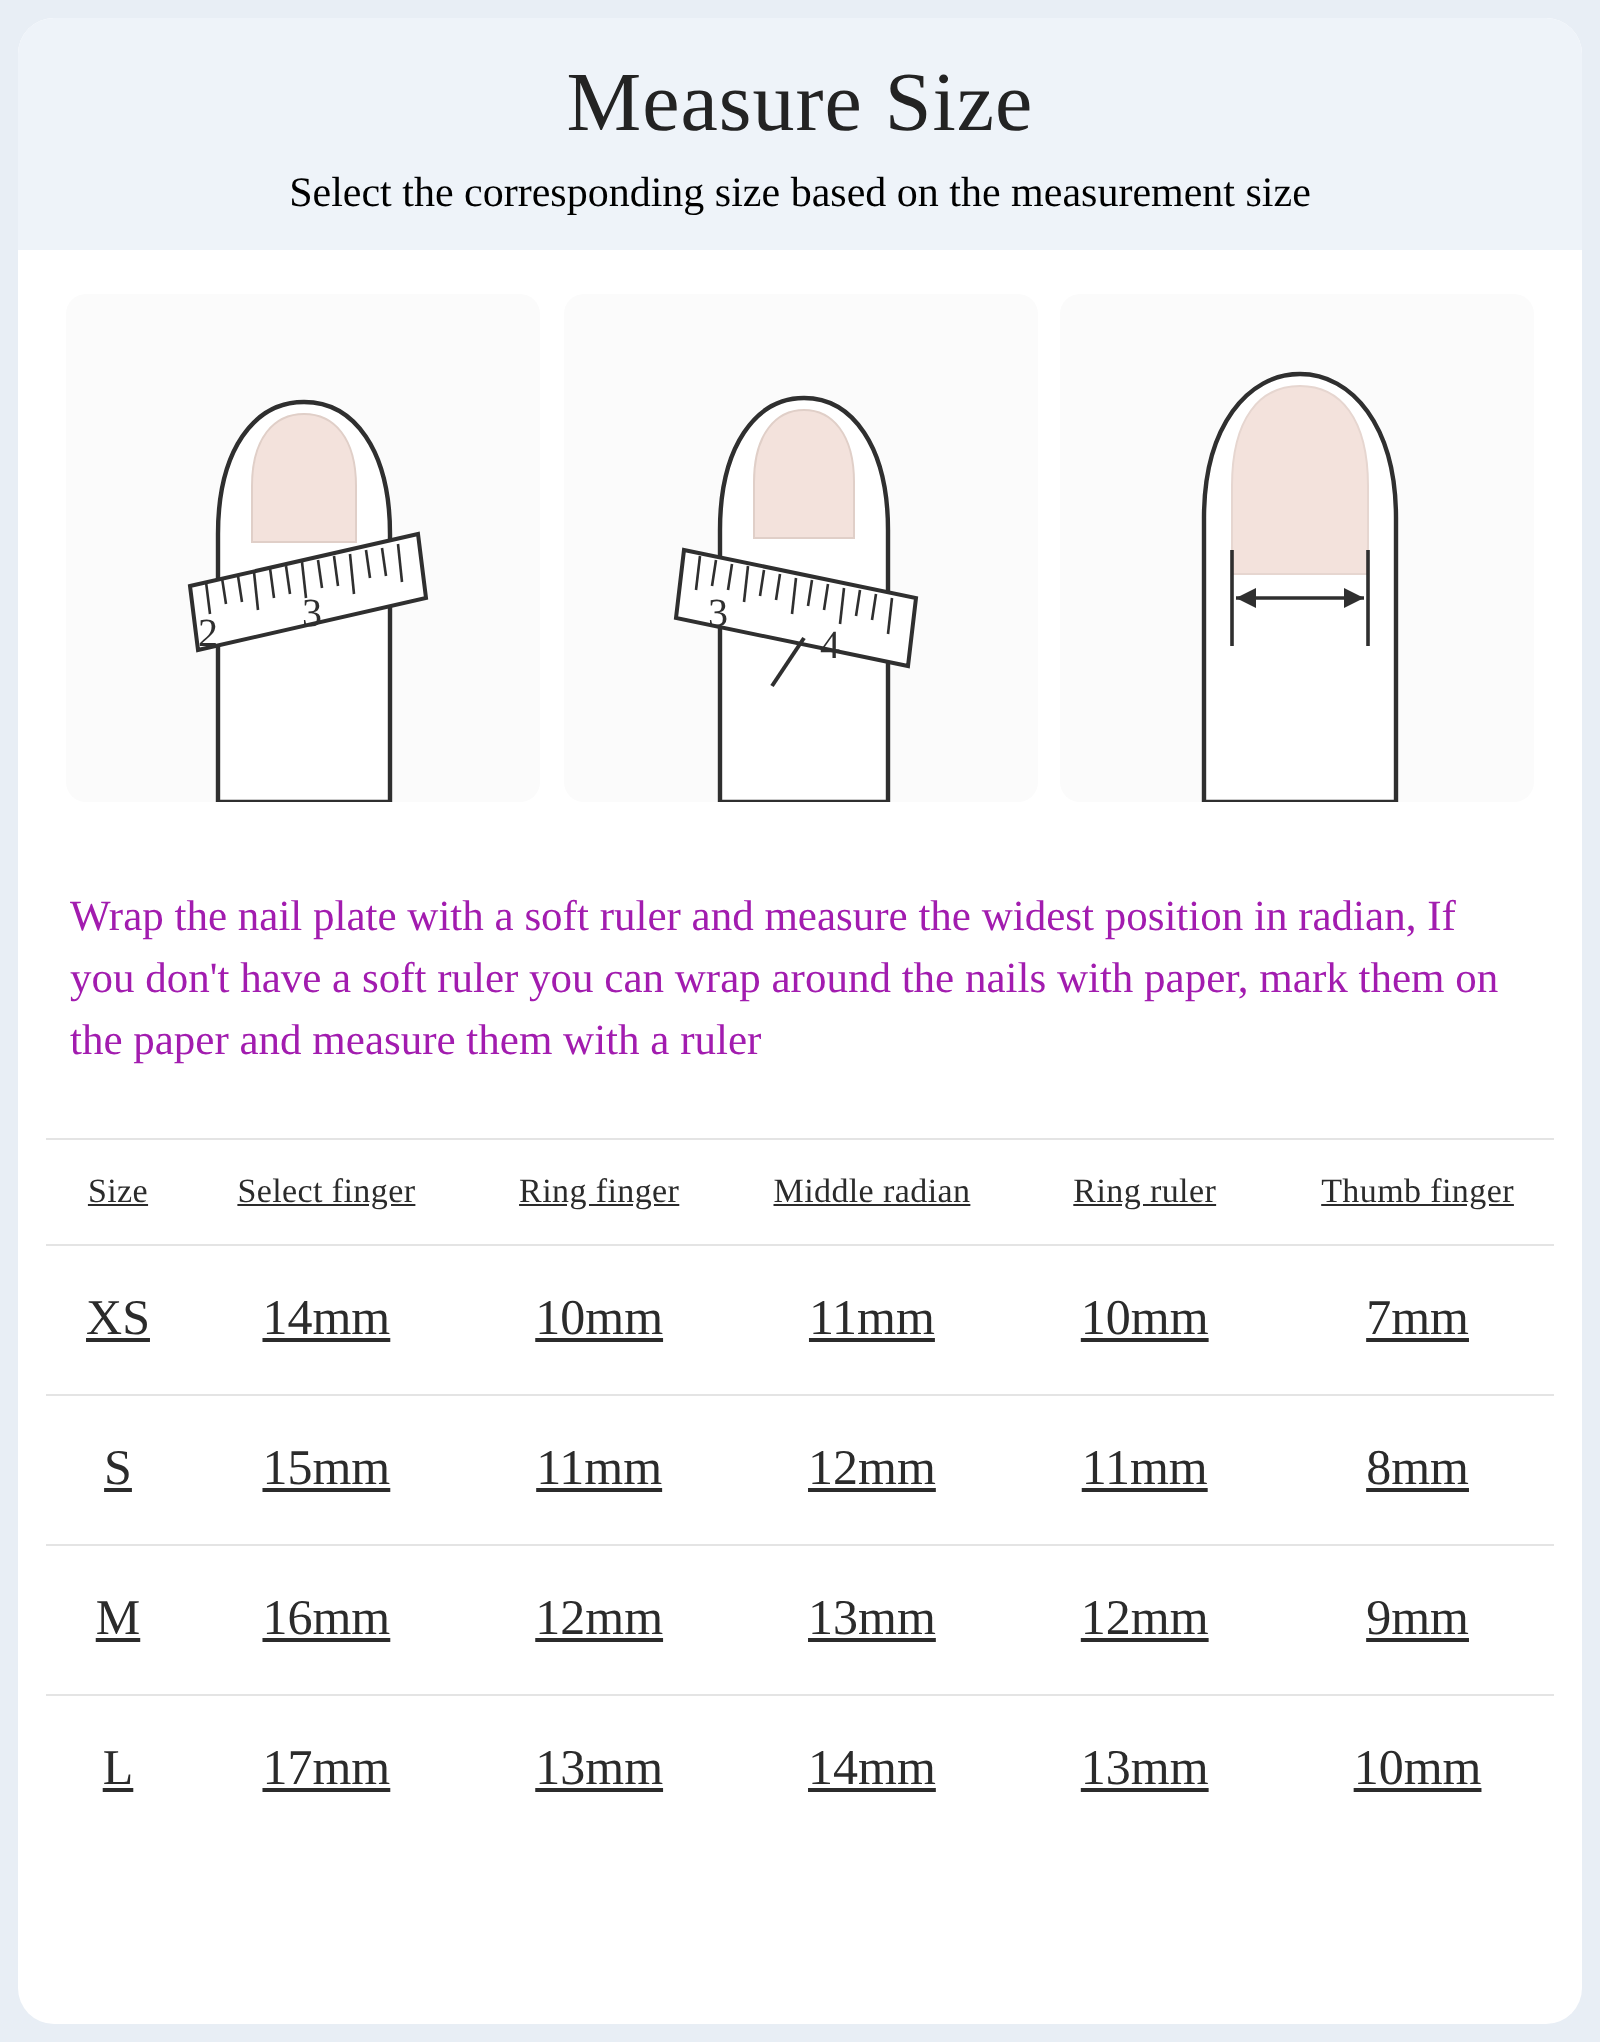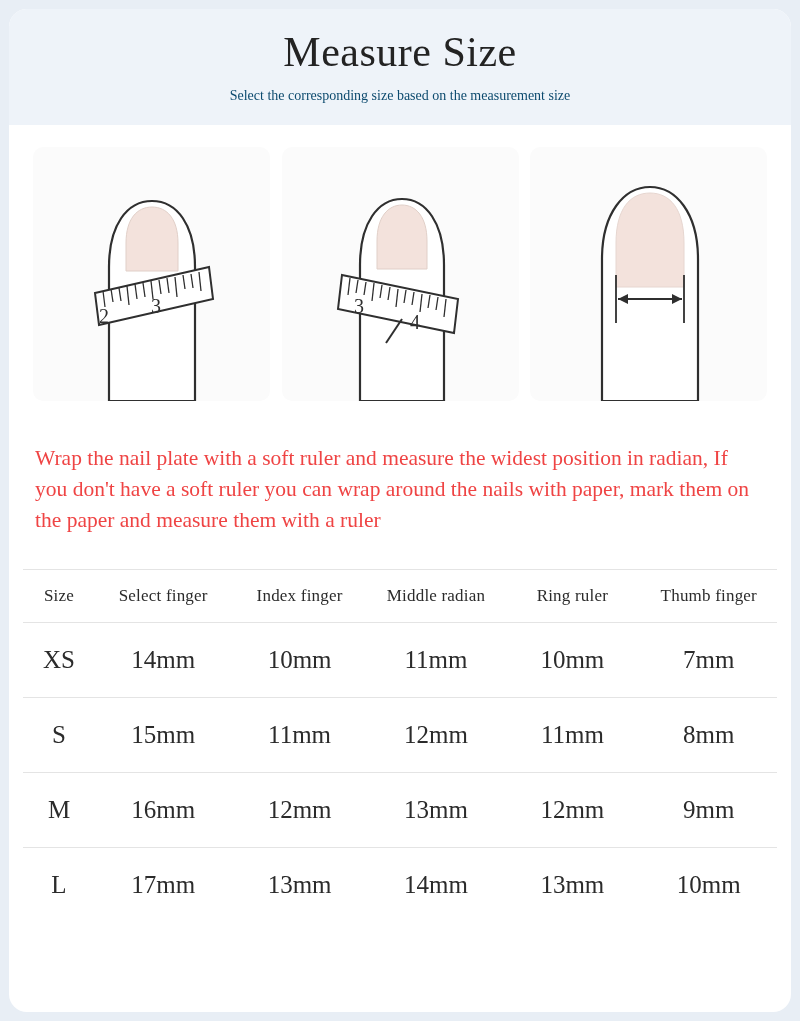--- a/index.html
+++ b/index.html
@@ -40,23 +40,23 @@
   }
   .title {
     font-size: 42px;
     line-height: 50px;
     font-weight: 400;
     letter-spacing: 0.5px;
     color: #232323;
     margin: 0 0 6px 0;
   }
   .subtitle {
-    font-size: 14px;
+    font-size: 21px;
     line-height: 26px;
-    color: #0c4a6e;
+    color: #000000;
     margin: 0;
     font-weight: 400;
   }
   
   .panels {
     display: flex;
     justify-content: space-between;
     padding: 22px 24px 10px 24px;
     box-sizing: border-box;
   }
@@ -68,26 +68,27 @@
     position: relative;
     overflow: hidden;
   }
   .panel svg { display: block; }
 
   
   .instructions {
     padding: 10px 26px 12px 26px;
     font-size: 21.5px;
     line-height: 31px;
-    color: #ef4444;
+    color: #a21caf;
     text-align: left;
   }
   
   .table-wrap {
     padding: 0 14px 0 14px;
+    text-decoration: underline;
   }
   table.size-table {
     width: 100%;
     border-collapse: collapse;
     table-layout: fixed;
   }
   table.size-table th,
   table.size-table td {
     text-align: center;
     border-top: 1px solid #e4e4e4;
@@ -198,21 +199,21 @@
     </div>
 
     <p class="instructions">Wrap the nail plate with a soft ruler and measure the widest position in radian, If you don't have a soft ruler you can wrap around the nails with paper, mark them on the paper and measure them with a ruler</p>
 
     <div class="table-wrap">
       <table class="size-table">
         <thead>
           <tr>
             <th class="col-size">Size</th>
             <th>Select finger</th>
-            <th>Index finger</th>
+            <th>Ring finger</th>
             <th>Middle radian</th>
             <th>Ring ruler</th>
             <th>Thumb finger</th>
           </tr>
         </thead>
         <tbody>
           <tr>
             <td>XS</td>
             <td>14mm</td>
             <td>10mm</td>

